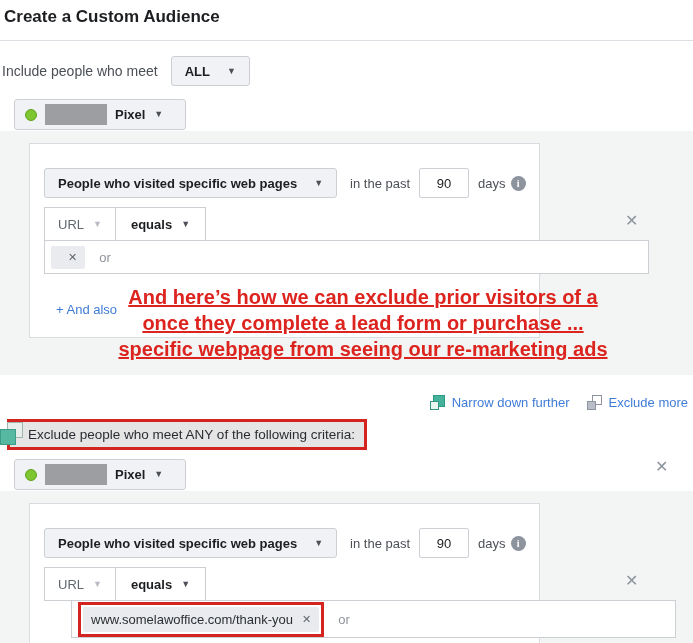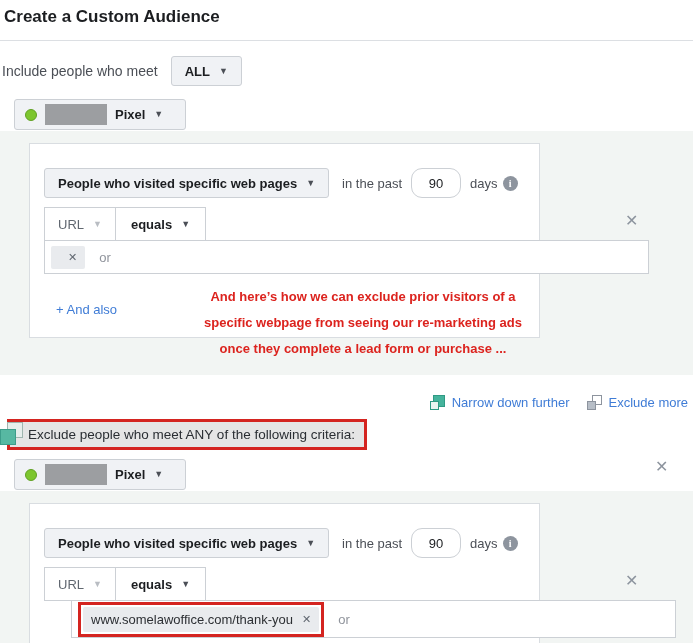--- a/index.html
+++ b/index.html
@@ -19,35 +19,35 @@
     width:693px;height:643px;position:relative;background:#fff;
     font-family:"Liberation Sans", sans-serif;color:var(--txt);font-size:13px;
   }
   .abs{position:absolute;}
   .title{left:4px;top:7px;font-size:17px;font-weight:bold;color:var(--dark);}
   .divider{left:0;top:40px;width:693px;height:1px;background:#dcdfe3;}
   .inc-row{left:2px;top:56px;display:flex;align-items:center;gap:13px;font-size:14px;}
   .gbtn{
     display:inline-flex;align-items:center;background:var(--btnbg);
     border:1px solid var(--border);border-radius:3px;height:30px;padding:0 13px;
-    font-size:13px;color:var(--dark);font-weight:bold;cursor:pointer;box-sizing:border-box;
+    font-size:13px;color:var(--dark);font-weight:bold;cursor:pointer;box-sizing:border-box;gap:8px;
   }
   .caret{font-size:9px;margin-left:9px;color:#4b4f56;line-height:1;}
   .caret.light{color:#b9bdc3;}
   .pixel-btn{position:absolute;left:14px;width:172px;height:31px;display:flex;align-items:center;
     background:var(--btnbg);border:1px solid var(--border);border-radius:3px;box-sizing:border-box;
     padding:0 10px;cursor:pointer;}
   .pixel-btn .dot{width:10px;height:10px;border-radius:50%;background:#7dc62f;border:1px solid #61a124;flex:0 0 auto;}
   .pixel-btn .blob{width:62px;height:21px;background:#9c9ea1;margin-left:8px;flex:0 0 auto;}
   .pixel-btn .plabel{font-weight:bold;color:var(--dark);margin-left:8px;}
   .sec{position:absolute;left:0;width:693px;background:var(--secbg);}
   .card{position:absolute;left:29px;width:511px;background:#fff;border:1px solid var(--boxborder);box-sizing:border-box;}
   .crit-row{position:absolute;left:14px;top:24px;display:flex;align-items:center;}
   .crit-row .past{margin-left:13px;}
-  .days-input{width:44px;height:26px;margin-left:9px;border:1px solid var(--border);border-radius:11px;
+  .days-input{width:44px;height:26px;margin-left:9px;border:1px solid var(--border);border-radius:2px;
     text-align:center;font-size:13px;color:var(--dark);font-family:"Liberation Sans",sans-serif;}
   .crit-row .days{margin-left:9px;}
   .info{width:15px;height:15px;border-radius:50%;background:var(--grey-icon);color:#fff;
     font-size:10px;font-weight:bold;display:inline-flex;align-items:center;justify-content:center;
     margin-left:5px;font-family:"Liberation Serif",serif;}
   .tabgroup{position:absolute;left:14px;display:inline-flex;height:34px;background:#fff;
     border:1px solid var(--border);box-sizing:border-box;}
   .tabgroup .seg{display:flex;align-items:center;padding:0 13px;cursor:pointer;}
   .tabgroup .seg.url{color:#606770;border-right:1px solid var(--border);}
   .tabgroup .seg.op{font-weight:bold;color:var(--dark);padding:0 15px;}
@@ -58,21 +58,21 @@
     color:#2c2f33;white-space:nowrap;}
   .chip .cx{margin-left:9px;font-size:11px;color:#606770;cursor:pointer;}
   .redwrap{border:3px solid var(--red);padding:2px;display:inline-flex;}
   .or-input{border:none;outline:none;flex:1;margin-left:12px;font-size:13px;
     font-family:"Liberation Sans",sans-serif;color:var(--dark);background:transparent;}
   .or-input::placeholder{color:#90949c;}
   .link{color:var(--link);cursor:pointer;}
   .andalso{position:absolute;left:26px;top:158px;}
   .refine{left:14px;top:344px;}
   .annotation{left:118px;top:284px;width:490px;text-align:center;color:#dc231e;
-    font-weight:bold;font-size:13px;line-height:26px;z-index:6;}
+    font-weight:bold;font-size:20px;line-height:26px;z-index:6;text-decoration:underline;}
   .actions{top:395px;right:5px;display:flex;align-items:flex-end;gap:17px;}
   .actions .item{display:flex;align-items:center;gap:7px;cursor:pointer;}
   .sq-icon{position:relative;width:15px;height:15px;display:inline-block;}
   .sq-icon .back{position:absolute;right:0;top:0;width:10px;height:10px;box-sizing:border-box;}
   .sq-icon .front{position:absolute;left:0;bottom:0;width:9px;height:9px;box-sizing:border-box;}
   .narrow-icon .back{width:12px;height:12px;background:var(--teal);border:1px solid #2f9a84;}
   .narrow-icon .front{background:#eaf4f1;border:1px solid #2f9a84;}
   .excl-icon .back{background:#fff;border:1px solid var(--grey-icon);}
   .excl-icon .front{background:#b7bec7;border:1px solid var(--grey-icon);}
   .excl-hdr-icon{left:0;top:422px;width:23px;height:23px;z-index:4;}
@@ -137,22 +137,22 @@
     </div>
 
     <span class="andalso link">+ And also</span>
   </div>
 
   <span class="abs link refine">Further refine by</span>
 </div>
 
 <div class="abs annotation">
   <div>And here’s how we can exclude prior visitors of a</div>
+  <div>once they complete a lead form or purchase ...</div>
   <div>specific webpage from seeing our re-marketing ads</div>
-  <div>once they complete a lead form or purchase ...</div>
 </div>
 
 <div class="abs actions">
   <span class="item">
     <span class="sq-icon narrow-icon">
       <span class="back"></span>
         <span class="front"></span>
     </span>
     <span class="link">Narrow down further</span>
   </span>

